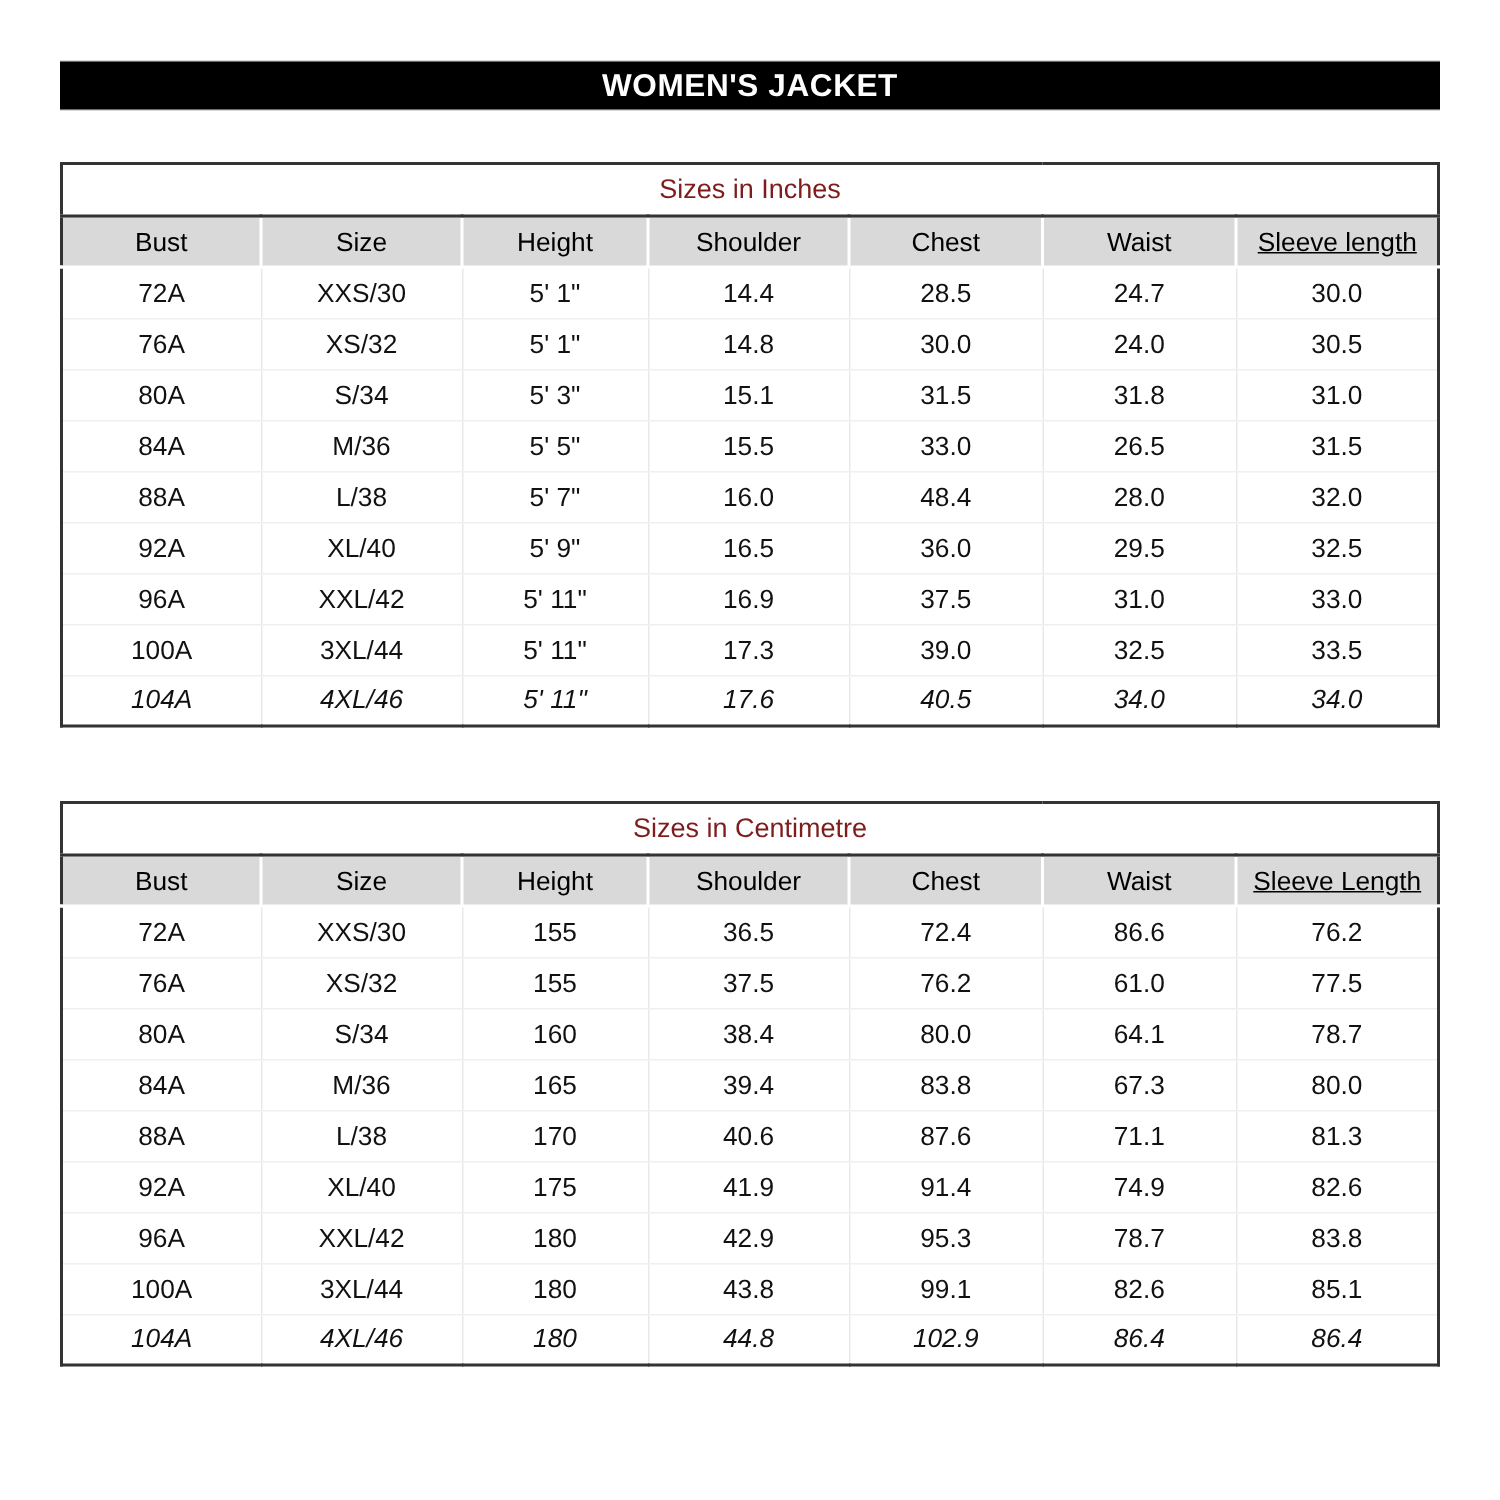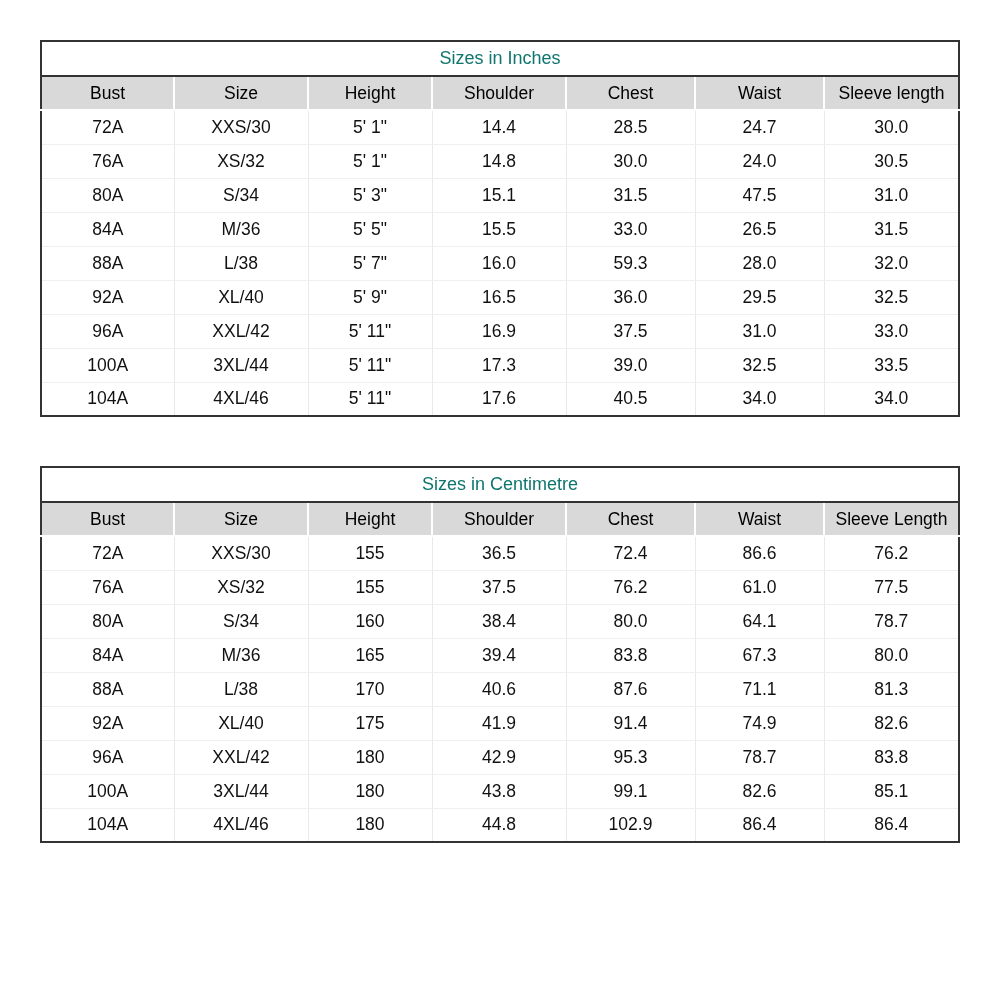--- a/index.html
+++ b/index.html
@@ -42,53 +42,54 @@
   col.c3 { width: 124px; }
   col.c4 { width: 134px; }
   col.c5 { width: 129px; }
   col.c6 { width: 129px; }
   col.c7 { width: auto;  }
   tr.caption-row td {
     height: 35px;
     text-align: center;
     vertical-align: middle;
     font-size: 18px;
-    color: #0f766e;
+    color: #7f1d1d;
     background: #ffffff;
     border-bottom: 2px solid #333333;
     border-radius: 13px;
   }
   tr.header-row th {
     height: 34px;
     background: #d9d9d9;
     font-weight: 400;
     font-size: 17.5px;
     color: #000000;
     vertical-align: middle;
     border-right: 2px solid #ffffff;
     border-bottom: 2px solid #ffffff;
   }
-  tr.header-row th:last-child { border-right: none; }
+  tr.header-row th:last-child { border-right: none; text-decoration: underline; }
   tr.data-row td {
     height: 34px;
     text-align: center;
     vertical-align: middle;
     font-size: 17.5px;
     color: #111111;
     border-right: 1px solid #e9e9e9;
     border-bottom: 1px solid #efefef;
   }
   tr.data-row td:last-child { border-right: none; }
-  tr.data-row:last-child td { border-bottom: none; }
+  tr.data-row:last-child td { border-bottom: none; font-style: italic; }
 </style>
 </head>
 <body>
 
 <div class="page">
 
+  <div class="title-bar">WOMEN'S JACKET</div>
 
   <table class="size-table first">
     <colgroup>
       <col class="c1">
         <col class="c2">
         <col class="c3">
         <col class="c4">
       <col class="c5">
         <col class="c6">
         <col class="c7">
@@ -123,38 +124,38 @@
           <td>30.0</td>
           <td>24.0</td>
           <td>30.5</td>
         </tr>
         <tr class="data-row">
           <td>80A</td>
           <td>S/34</td>
           <td>5' 3"</td>
           <td>15.1</td>
           <td>31.5</td>
-          <td>47.5</td>
+          <td>31.8</td>
           <td>31.0</td>
         </tr>
         <tr class="data-row">
           <td>84A</td>
           <td>M/36</td>
           <td>5' 5"</td>
           <td>15.5</td>
           <td>33.0</td>
           <td>26.5</td>
           <td>31.5</td>
         </tr>
         <tr class="data-row">
           <td>88A</td>
           <td>L/38</td>
           <td>5' 7"</td>
           <td>16.0</td>
-          <td>59.3</td>
+          <td>48.4</td>
           <td>28.0</td>
           <td>32.0</td>
         </tr>
         <tr class="data-row">
           <td>92A</td>
           <td>XL/40</td>
           <td>5' 9"</td>
           <td>16.5</td>
           <td>36.0</td>
           <td>29.5</td>

